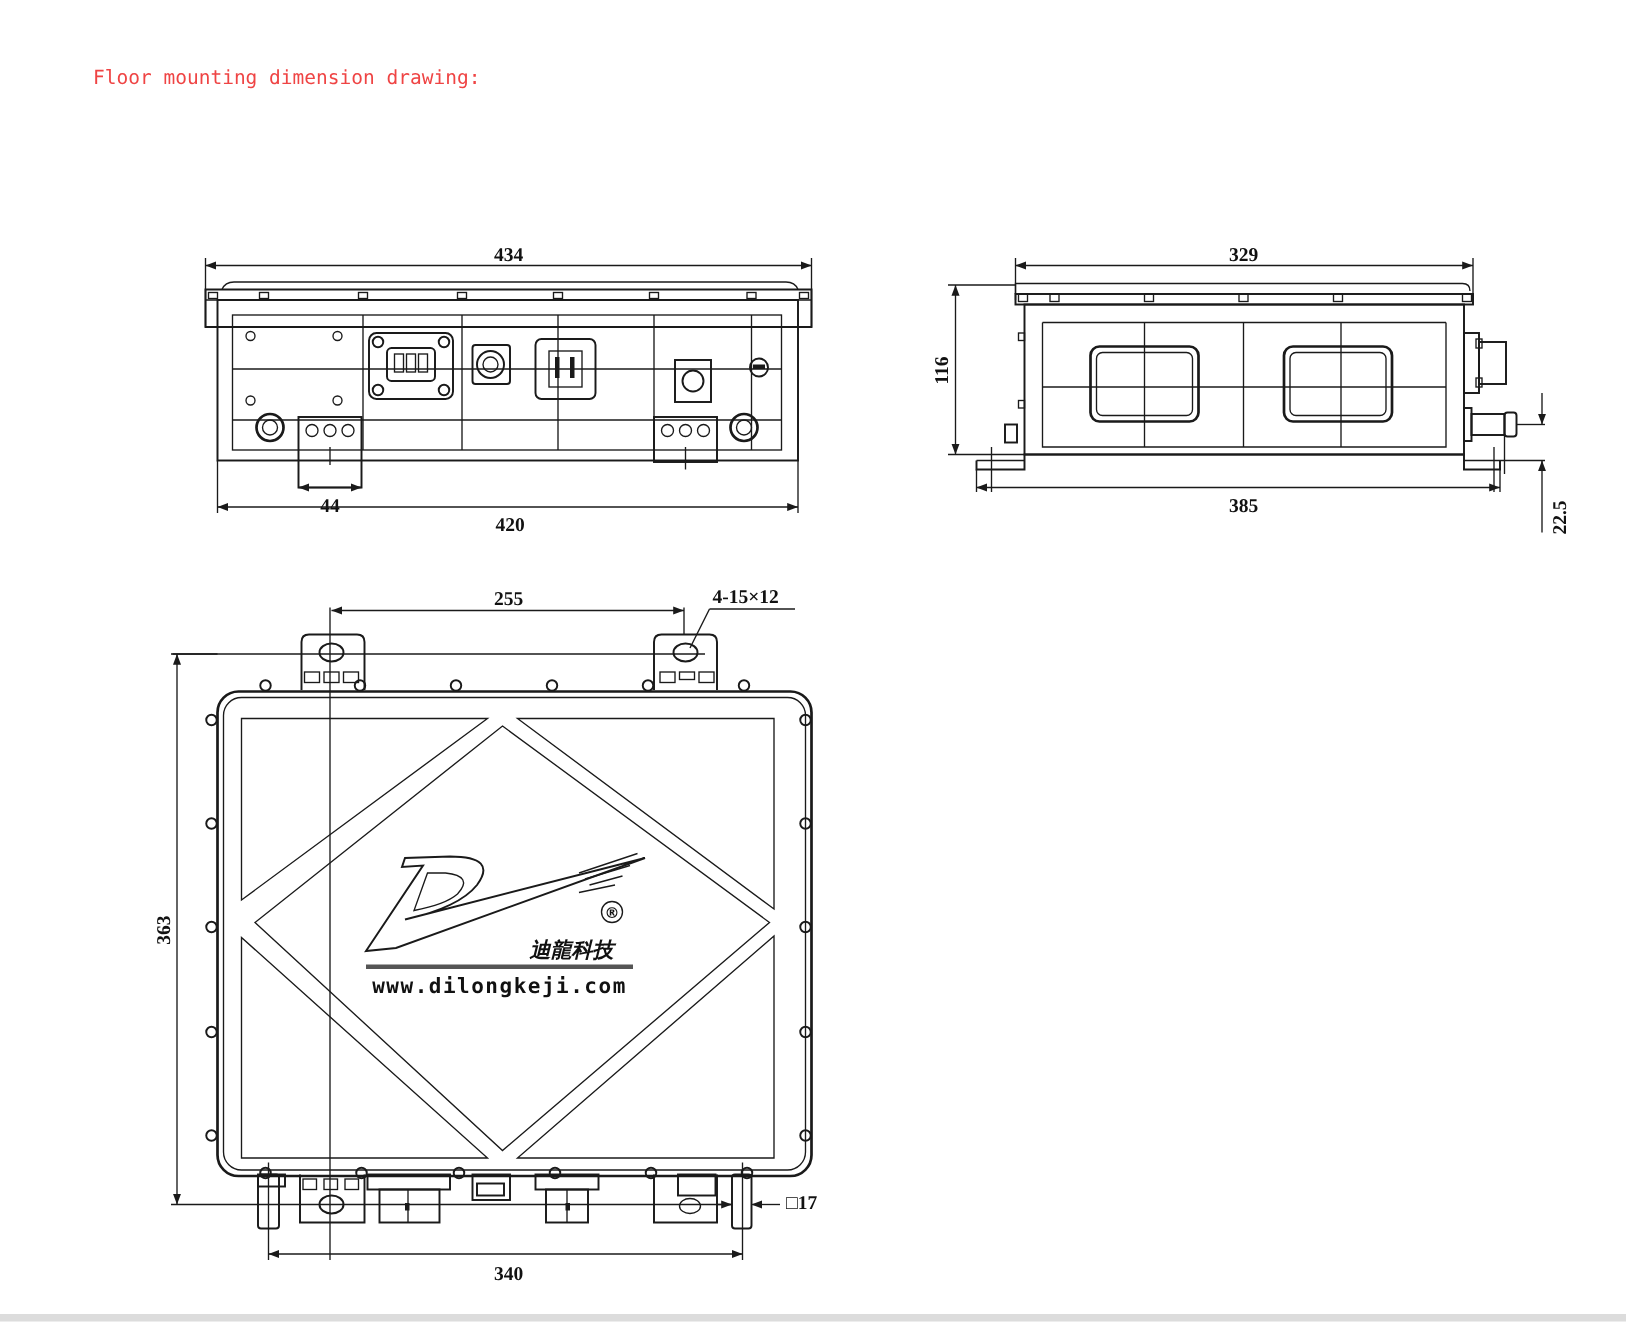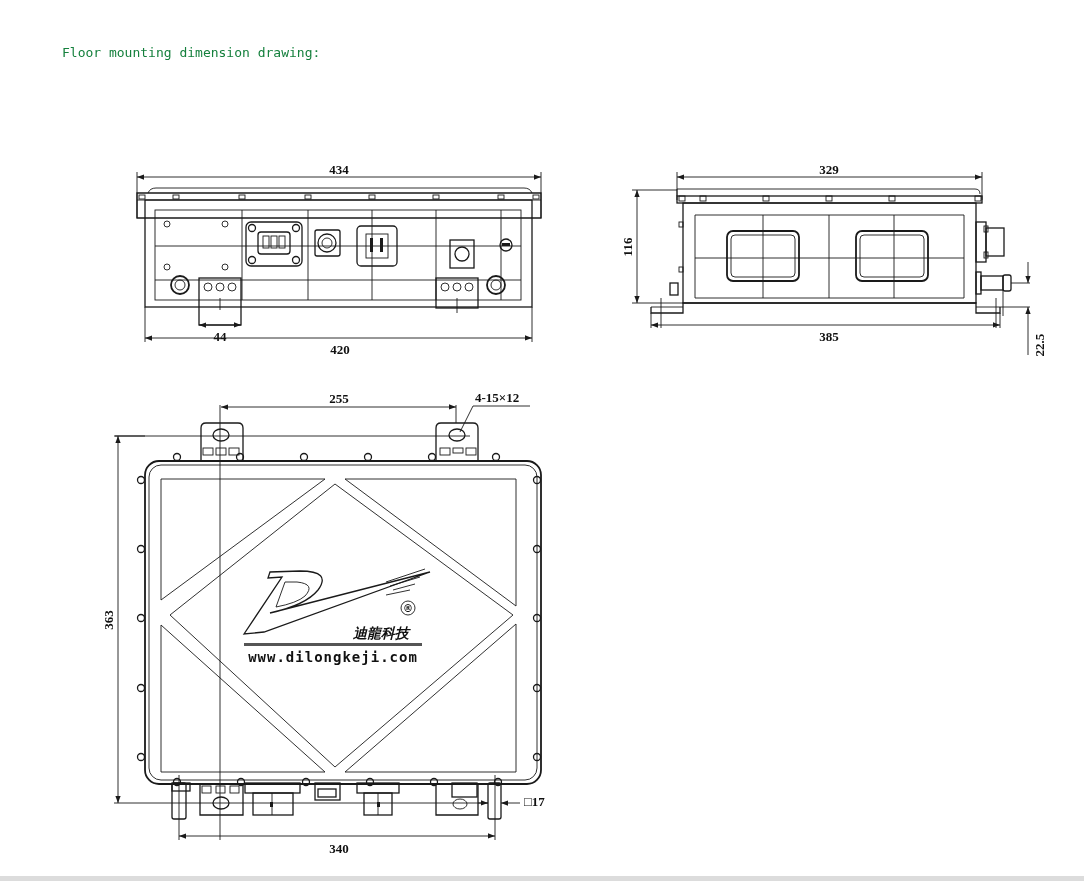--- a/index.html
+++ b/index.html
@@ -1,17 +1,17 @@
 <!DOCTYPE html>
 <html><head>
 <meta charset="utf-8">
 <style>
   html, body { margin: 0; padding: 0; background: #ffffff; }
   body { width: 1084px; height: 881px; position: relative; overflow: hidden; font-family: "DejaVu Sans Mono", monospace; }
-  .caption { position: absolute; left: 62px; top: 45px; font-family: "DejaVu Sans Mono", monospace; font-size: 13px; color: #15803d; letter-spacing: 0px; }
+  .caption { position: absolute; left: 62px; top: 45px; font-family: "DejaVu Sans Mono", monospace; font-size: 13px; color: #ef4444; letter-spacing: 0px; }
   .bottom-bar { position: absolute; left: 0; top: 876px; width: 1084px; height: 5px; background: #dcdcdc; }
   svg { position: absolute; left: 0; top: 0; }
   .ln { stroke: #1a1a1a; fill: none; stroke-width: 1.3; }
   .thin { stroke: #1a1a1a; fill: none; stroke-width: 0.9; }
   .thick { stroke: #1a1a1a; fill: none; stroke-width: 1.8; }
   .dim-txt { font-family: "Liberation Serif", serif; font-weight: bold; font-size: 13px; fill: #111; }
   .logo-url { font-family: "DejaVu Sans Mono", monospace; font-weight: bold; font-size: 14px; fill: #111; letter-spacing: 1px; }
   .logo-cn { font-family: "DejaVu Sans", sans-serif; font-weight: bold; font-style: italic; font-size: 14px; fill: #111; }
   .blk { fill: #1a1a1a; }
 </style>

